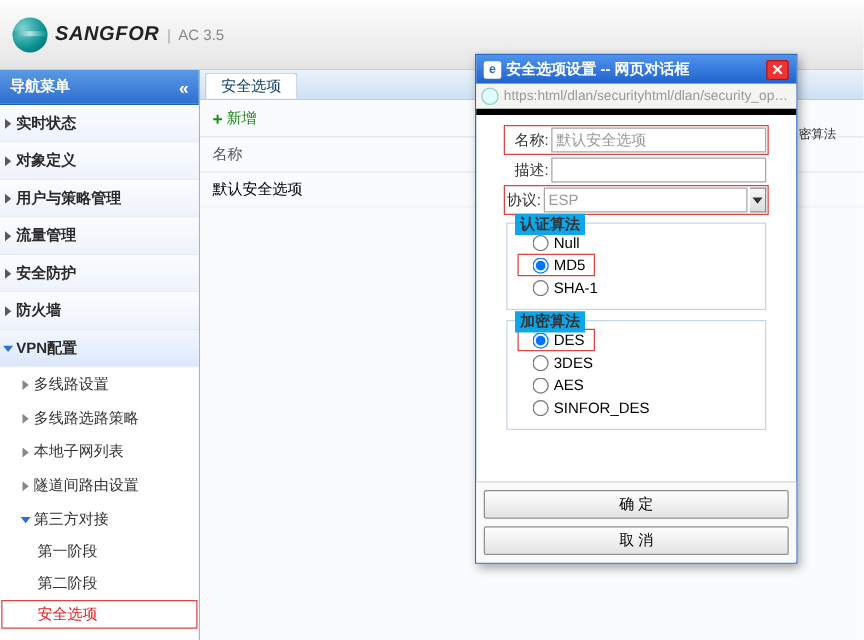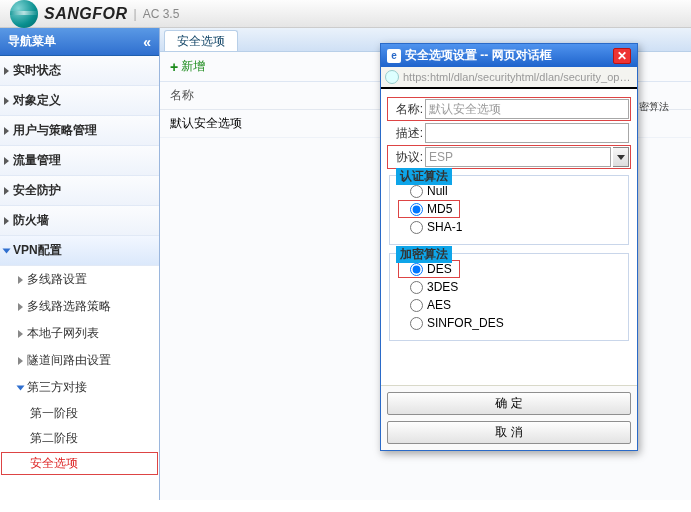--- a/index.html
+++ b/index.html
@@ -1,18 +1,18 @@
 <!DOCTYPE html>
 <html><head>
 <meta charset="utf-8">
 <style>
 * { box-sizing: border-box; margin: 0; padding: 0; font-family: "Microsoft YaHei", Arial, sans-serif; font-size: 12px; }
 body { background: #fff; width: 691px; height: 512px; overflow: hidden; position: relative; }
 
-.header { height: 28px; background: linear-gradient(#fdfdfd, #e5e5e5); display: flex; align-items: center; padding: 0 10px; border-bottom: 1px solid #ccc; }
+.header { height: 56px; background: linear-gradient(#fdfdfd, #e5e5e5); display: flex; align-items: center; padding: 0 10px; border-bottom: 1px solid #ccc; }
 .logo-icon { width: 28px; height: 28px; background: radial-gradient(circle at 30% 30%, #7fd4d4, #0a9090 60%, #066); border-radius: 50%; margin-right: 6px; position: relative; overflow: hidden; }
 .logo-icon::after { content:""; position:absolute; left:0; right:0; top:40%; height:4px; background: linear-gradient(90deg,#0a9090,#fff,#0a9090); opacity:.6;}
 .brand-text { font-size: 16px; font-weight: bold; font-style: italic; color: #222; letter-spacing: .5px; }
 .brand-sep { margin: 0 6px; color: #aaa; }
 .brand-ver { color: #888; font-size: 12px; }
 
 .layout { display: flex; height: calc(100% - 40px); }
 
 .sidebar { width: 160px; border-right: 1px solid #9ab6dd; background: #fff; display:flex; flex-direction:column; }
 .nav-title { background: linear-gradient(#5a99e5, #2f6fcf); color: #fff; padding: 5px 8px; font-weight: bold; display: flex; justify-content: space-between; align-items: center; border-bottom: 1px solid #1f5fae; }
@@ -36,25 +36,25 @@
 .add-btn { color:#1a8a1a; cursor:pointer; display:inline-flex; align-items:center; gap:3px;}
 .plus { color:#1a8a1a; font-weight:bold; font-size:14px;}
 .grid-head { padding:5px 10px; border-bottom:1px solid #e3e8f0; color:#555;}
 .grid-row { padding:5px 10px; border-bottom:1px solid #eef2f8; cursor:pointer;}
 
 .dialog { position:absolute; left:380px; top:43px; width:258px; height:408px; background:#fff; border:1px solid #2a6ac8; box-shadow: 2px 3px 8px rgba(0,0,0,.35); z-index:20; display:flex; flex-direction:column;}
 .dlg-title { background: linear-gradient(#4f93ee, #1e63cc); color:#fff; padding:3px 6px; display:flex; align-items:center; gap:4px; font-weight:bold;}
 .dlg-title .globe { width:14px; height:14px; background:#fff; border-radius:2px; display:inline-flex; align-items:center; justify-content:center; color:#2a6ac8; font-size:10px;}
 .dlg-title .spacer{flex:1;}
 .dlg-close { width:18px; height:16px; background:#e33; border:1px solid #b11; color:#fff; display:flex; align-items:center; justify-content:center; border-radius:2px; cursor:pointer; font-size:11px; line-height:1;}
-.dlg-url { background:#f4f4f0; border-bottom:2px solid #000000; padding:3px 4px; display:flex; align-items:center; gap:4px;}
+.dlg-url { background:#f4f4f0; border-bottom:5px solid #000000; padding:3px 4px; display:flex; align-items:center; gap:4px;}
 .dlg-url .ie { width:14px; height:14px; border-radius:50%; border:1px solid #9cc; background:#dff; position:relative;}
 .dlg-url input { flex:1; border:none; background:transparent; color:#999; font-size:11px; }
 
-.dlg-body { padding:6px 8px; flex:1; overflow:auto;}
+.dlg-body { padding:6px 24px; flex:1; overflow:auto;}
 .underlay-label { position:absolute; left:639px; top:100px; font-size:10px; color:#333; z-index:5;}
 .frow { display:flex; align-items:center; margin:4px 0; gap:2px;}
 .frow label { width:34px; text-align:right; color:#333; }
 .finput { flex:1; height:20px; border:1px solid #a7a7a7; padding:1px 3px; background:#fff; color:#999;}
 .finput.readonly-look { background:#fff; color:#9a9a9a;}
 .dropdown-arrow { width:16px; height:20px; border:1px solid #888; border-left:none; background:linear-gradient(#f7f7f7,#ddd); display:flex; align-items:center; justify-content:center; cursor:pointer;}
 .dropdown-arrow span{display:block;width:0;height:0;border-left:4px solid transparent;border-right:4px solid transparent;border-top:5px solid #333;}
 .redbox { outline:1px solid #d44; outline-offset:1px; }
 
 .group { margin-top:8px; border:1px solid #c9d6ea; padding:6px 8px 8px; position:relative;}

